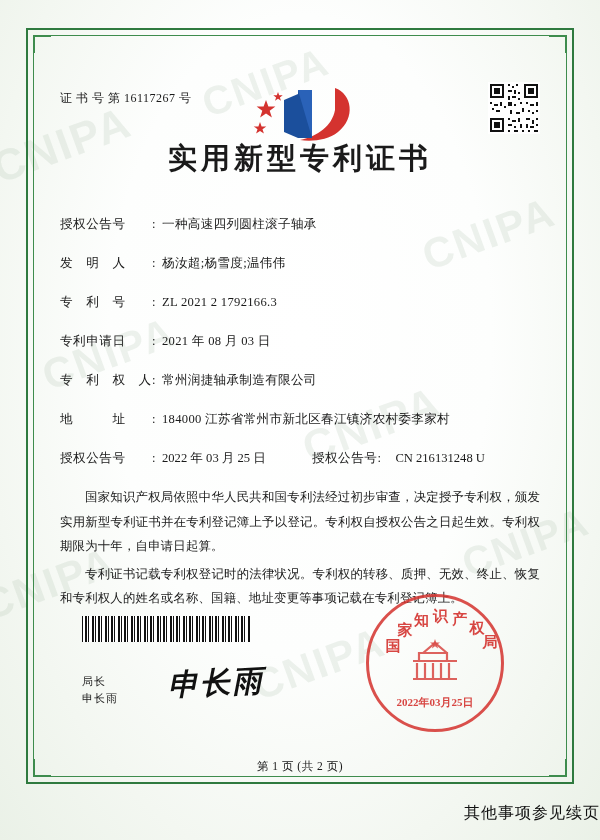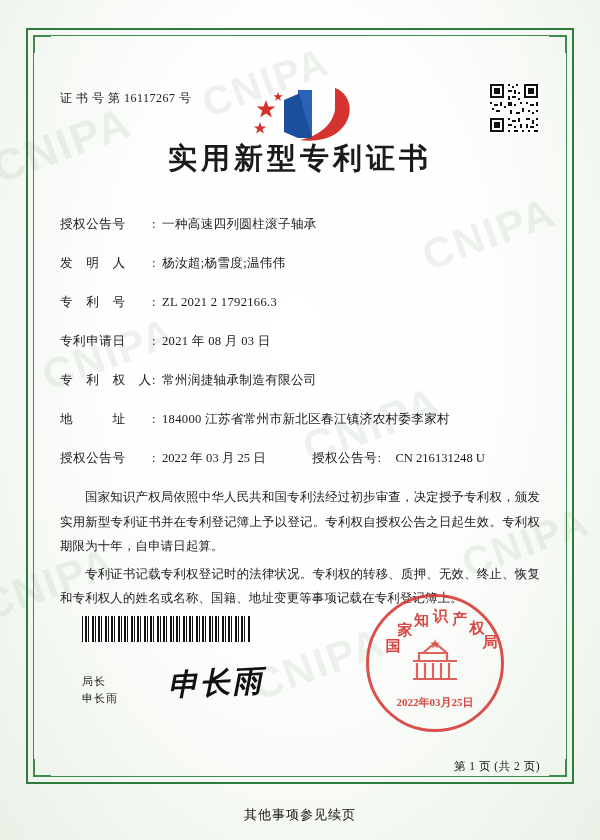--- a/index.html
+++ b/index.html
@@ -229,32 +229,32 @@
     white-space: nowrap;
     font-weight: bold;
     opacity: 0.9;
   }
 
   .page-no {
     position: absolute;
     left: 0;
     right: 0;
     bottom: -14px;
-    text-align: right;
+    text-align: center;
     font-size: 11.5px;
     letter-spacing: 0.5px;
   }
 
   .footer-note {
     position: absolute;
     left: 0;
     right: 0;
     bottom: 16px;
-    text-align: center;
-    font-size: 13px;
+    text-align: right;
+    font-size: 16px;
     letter-spacing: 1px;
     color: #111;
   }
 </style>
 </head>
 <body>
 
 <div class="page">
 
   <div class="watermarks">

